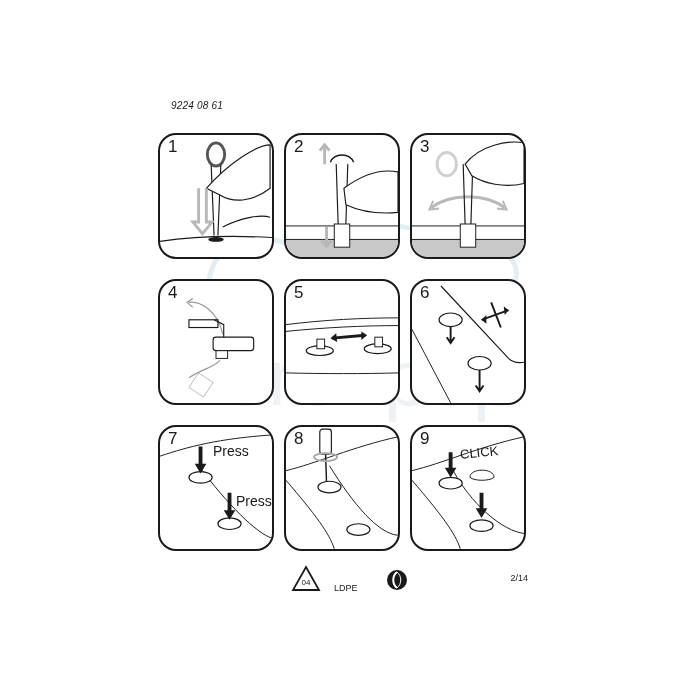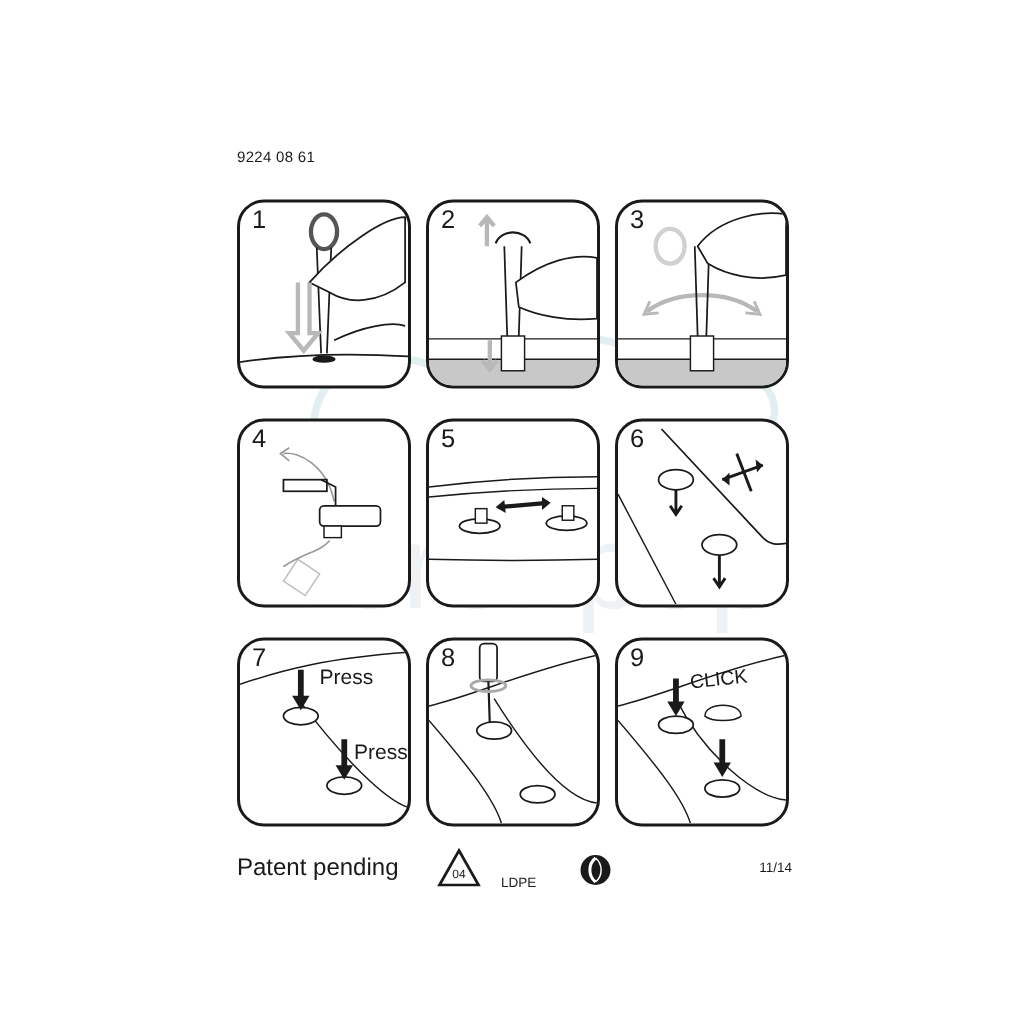--- a/index.html
+++ b/index.html
@@ -1,17 +1,17 @@
 <!DOCTYPE html>
 <html><head>
 <meta charset="utf-8">
 <style>
   html, body { margin:0; padding:0; background:#ffffff; }
   body { width:685px; height:685px; position:relative; overflow:hidden; font-family:"Liberation Sans", sans-serif; color:#1a1a1a; }
-  .docnum { position:absolute; left:158px; top:100px; font-size:10px; letter-spacing:0.2px; }
+  .docnum { position:absolute; left:171px; top:100px; font-size:10px; letter-spacing:0.2px;font-style:italic; }
   .watermark { position:absolute; left:0; top:0; width:685px; height:685px; pointer-events:none; }
   .panel { position:absolute; width:116px; height:126px; border:2px solid #1a1a1a; border-radius:18px; background:#fff; overflow:hidden; box-sizing:border-box; }
   .panel svg { position:absolute; left:0; top:0; width:100%; height:100%; }
   .stepnum { position:absolute; left:8px; top:2px; font-size:17px; font-weight:400; z-index:2; }
   .footer { position:absolute; top:568px; left:158px; width:370px; height:30px; }
   .patent { position:absolute; left:0; top:2px; font-size:16px; }
   .recycle { position:absolute; left:132px; top:-4px; width:32px; height:30px; }
   .ldpe { position:absolute; left:176px; top:15px; font-size:9px; }
   .greendot { position:absolute; left:224px; top:-4px; width:30px; height:30px; }
   .pagenum { position:absolute; right:0; top:5px; font-size:9px; }
@@ -157,25 +157,24 @@
     <ellipse cx="72" cy="102" rx="12" ry="6" fill="#fff" stroke="#1a1a1a" stroke-width="1.2"></ellipse>
     <path d="M40 26 L40 46" stroke="#1a1a1a" stroke-width="4"></path>
     <path d="M34 42 L40 52 L46 42 Z" fill="#1a1a1a"></path>
     <path d="M72 68 L72 88" stroke="#1a1a1a" stroke-width="4"></path>
     <path d="M66 84 L72 94 L78 84 Z" fill="#1a1a1a"></path>
   </svg>
   <span style="position:absolute;left:48px;top:18px;font-size:13px;transform:rotate(-6deg);">CLICK</span>
 </div>
 
 <div class="footer">
-  <span class="patent">Patent pending</span>
   <svg class="recycle" viewBox="0 0 32 30">
     <path d="M16 3 L29 26 L3 26 Z" fill="none" stroke="#1a1a1a" stroke-width="1.8"></path>
     <text x="16" y="21" text-anchor="middle" font-family="Liberation Sans, sans-serif" font-size="8" fill="#1a1a1a">04</text>
   </svg>
   <span class="ldpe">LDPE</span>
   <svg class="greendot" viewBox="0 0 30 30">
     <circle cx="15" cy="16" r="10" fill="#1a1a1a"></circle>
     <path d="M15 8 C 10 12, 10 20, 15 24" fill="none" stroke="#fff" stroke-width="2"></path>
     <path d="M15 8 C 20 12, 20 20, 15 24" fill="none" stroke="#fff" stroke-width="1"></path>
   </svg>
-  <span class="pagenum">11/14</span>
+  <span class="pagenum">2/14</span>
 </div>
 
 </body></html>

